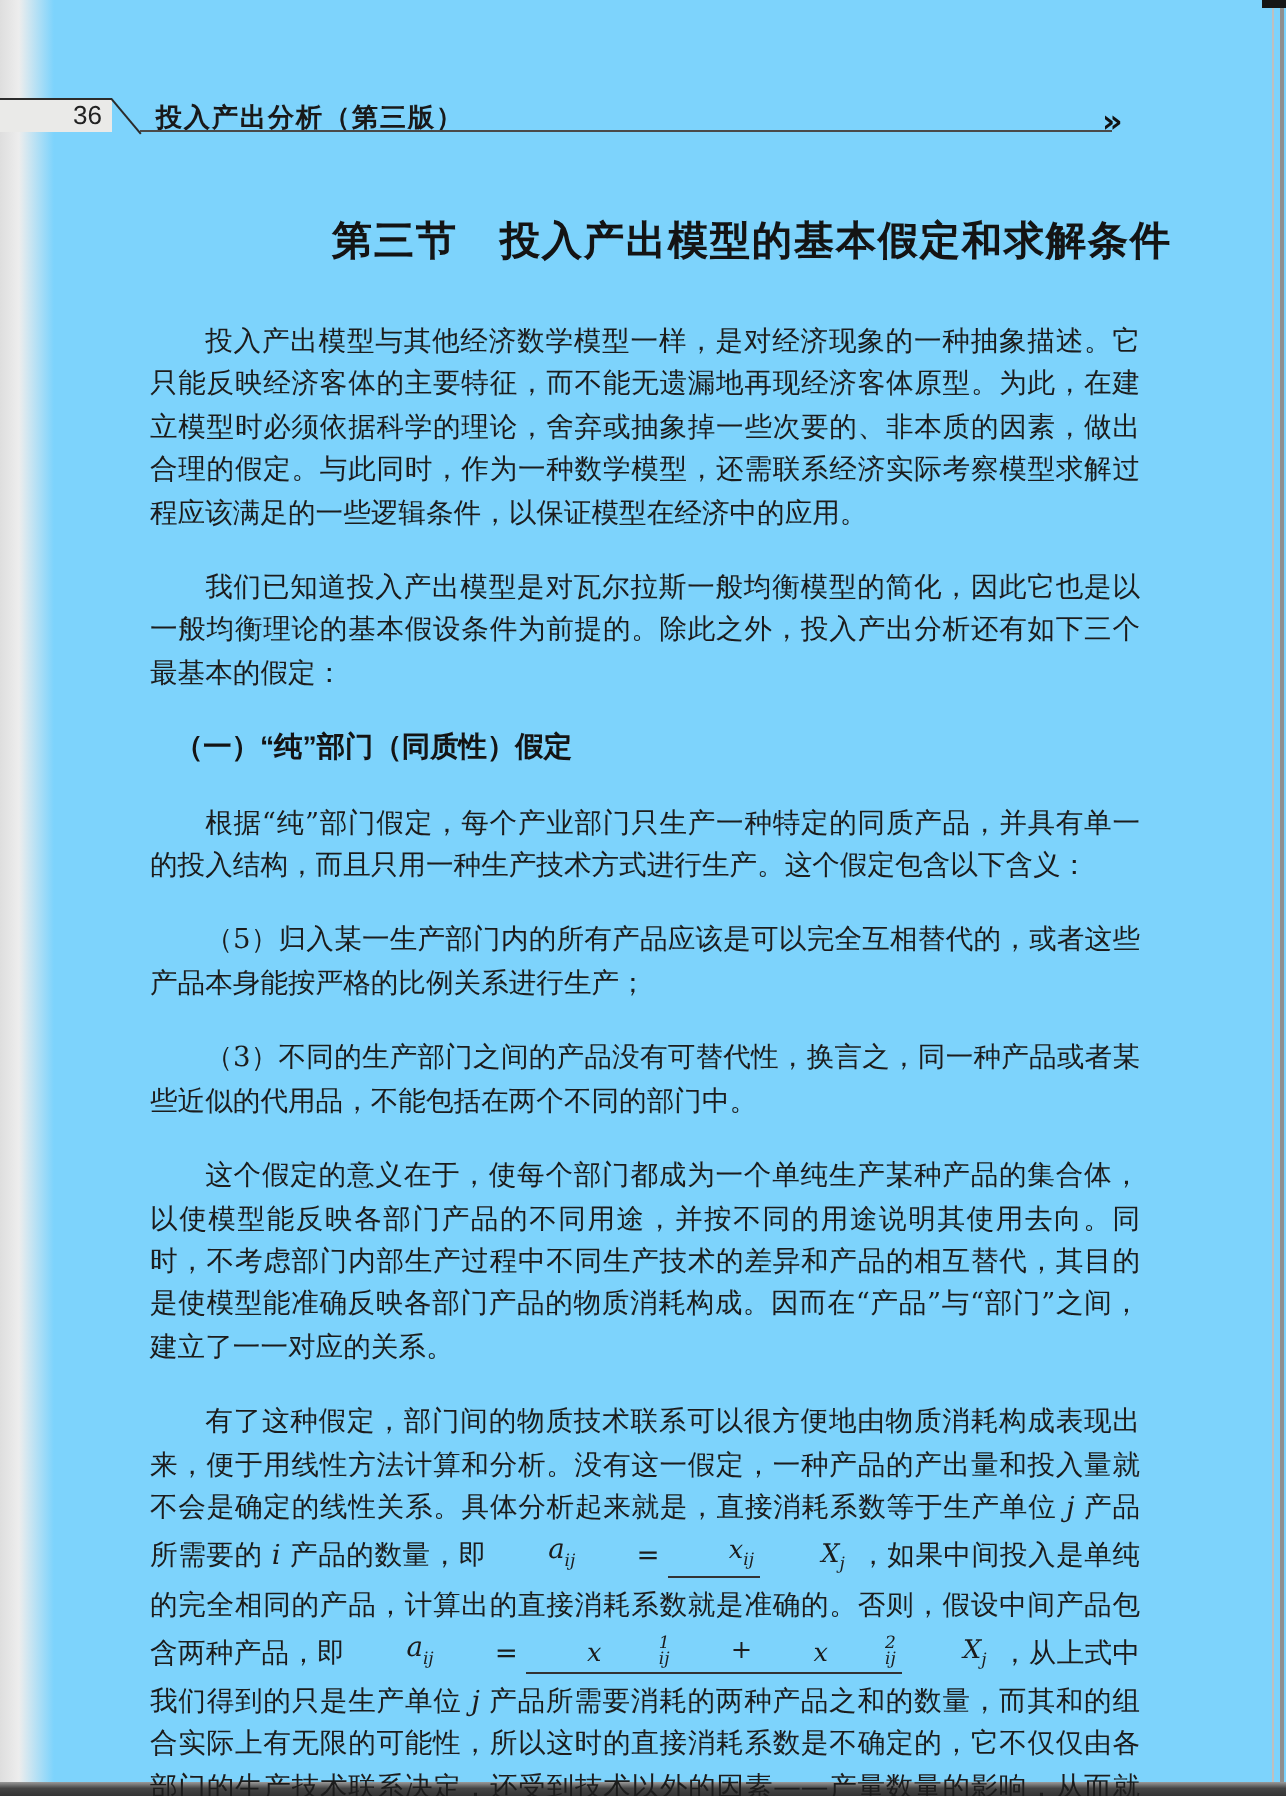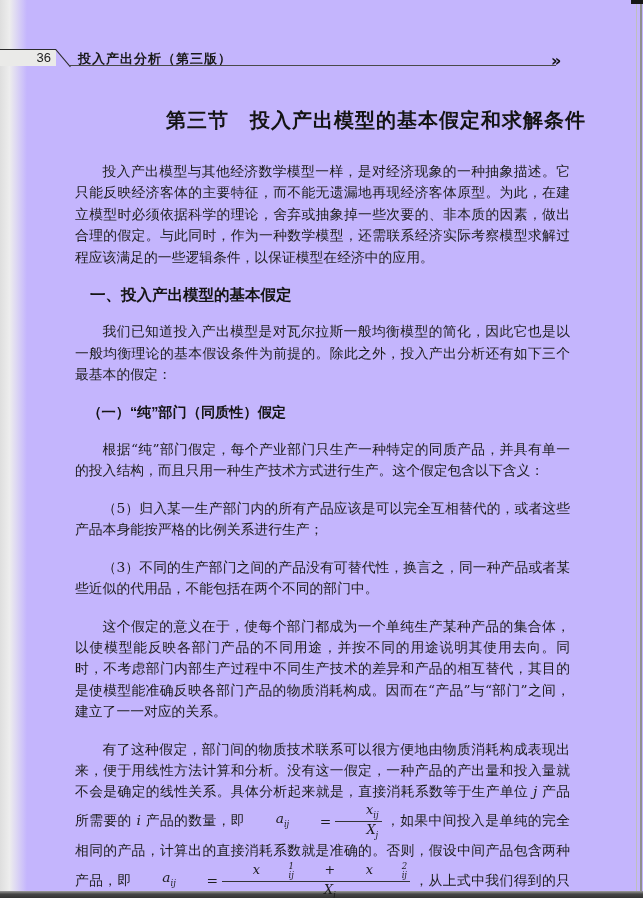--- a/index.html
+++ b/index.html
@@ -3,21 +3,21 @@
 <meta charset="utf-8">
 <style>
   html,body{margin:0;padding:0;}
   body{
     width:643px;height:898px;
     font-family:"DejaVu Serif","Liberation Serif",serif;
     background:#ffffff;
   }
   .page{
     position:relative;width:643px;height:898px;overflow:hidden;
-    background:#c4b5fd;color:#1c1c1c;
+    background:#7dd3fc;color:#1c1c1c;
   }
   
   .left-shadow{
     position:absolute;left:0;top:0;bottom:0;width:27px;
     background:linear-gradient(to right,#dedede 0,#ededed 35%,rgba(255,255,255,0) 100%);
   }
   .right-line-1{position:absolute;top:0;bottom:0;right:6px;width:1px;background:#bfbfbf;}
   .right-line-2{position:absolute;top:0;bottom:0;right:1px;width:2px;background:#8f8f8f;}
   .corner-mark{position:absolute;right:0;top:0;width:12px;height:4px;background:#161616;}
   .bottom-bar{
@@ -64,21 +64,21 @@
   }
   
   .mvar{font-style:italic;font-family:"DejaVu Serif",serif;}
   .math{
     display:inline-flex;align-items:center;vertical-align:middle;
     margin:0 3px;font-family:"DejaVu Serif",serif;white-space:nowrap;
   }
   .math sub{font-size:8.5px;font-style:italic;}
   .mop{margin:0 3px;}
   .frac{
-    display:inline-flex;flex-direction:column;align-items:center;
+    display:inline-flex;flex-direction:row;align-items:center;
     vertical-align:middle;margin:0 1px;line-height:1.15;font-size:12.8px;
   }
   .frac .num{border-bottom:1px solid #333;padding:0 3px 1px 3px;display:inline-flex;align-items:center;}
   .frac .den{padding:1px 3px 0 3px;display:inline-flex;align-items:center;justify-content:center;}
   .stack{
     display:inline-flex;flex-direction:column;font-size:8.5px;line-height:1.05;
     margin-left:1px;vertical-align:middle;
   }
   .stack .sp,.stack .sb{display:block;font-style:italic;}
 </style>
@@ -99,21 +99,20 @@
     <div class="hdr-diag"></div>
     <span class="hdr-title">投入产出分析（第三版）</span>
     <div class="hdr-rule"></div>
     <span class="hdr-arrow">»</span>
   </div>
 
   <div class="content">
     <h1 class="title">第三节　投入产出模型的基本假定和求解条件</h1>
     <div class="text-body">
         <p>投入产出模型与其他经济数学模型一样，是对经济现象的一种抽象描述。它只能反映经济客体的主要特征，而不能无遗漏地再现经济客体原型。为此，在建立模型时必须依据科学的理论，舍弃或抽象掉一些次要的、非本质的因素，做出合理的假定。与此同时，作为一种数学模型，还需联系经济实际考察模型求解过程应该满足的一些逻辑条件，以保证模型在经济中的应用。</p>
-        <div class="h2">一、投入产出模型的基本假定</div>
         <p>我们已知道投入产出模型是对瓦尔拉斯一般均衡模型的简化，因此它也是以一般均衡理论的基本假设条件为前提的。除此之外，投入产出分析还有如下三个最基本的假定：</p>
         <div class="h3">（一）“纯”部门（同质性）假定</div>
         <p>根据“纯”部门假定，每个产业部门只生产一种特定的同质产品，并具有单一的投入结构，而且只用一种生产技术方式进行生产。这个假定包含以下含义：</p>
         <p>（5）归入某一生产部门内的所有产品应该是可以完全互相替代的，或者这些产品本身能按严格的比例关系进行生产；</p>
         <p>（3）不同的生产部门之间的产品没有可替代性，换言之，同一种产品或者某些近似的代用品，不能包括在两个不同的部门中。</p>
         <p>这个假定的意义在于，使每个部门都成为一个单纯生产某种产品的集合体，以使模型能反映各部门产品的不同用途，并按不同的用途说明其使用去向。同时，不考虑部门内部生产过程中不同生产技术的差异和产品的相互替代，其目的是使模型能准确反映各部门产品的物质消耗构成。因而在“产品”与“部门”之间，建立了一一对应的关系。</p>
         <p>有了这种假定，部门间的物质技术联系可以很方便地由物质消耗构成表现出来，便于用线性方法计算和分析。没有这一假定，一种产品的产出量和投入量就不会是确定的线性关系。具体分析起来就是，直接消耗系数等于生产单位 <span class="mvar">j</span> 产品所需要的 <span class="mvar">i</span> 产品的数量，即<span class="math">
             <span class="mvar">a<sub>ij</sub></span>
             <span class="mop">=</span>
             <span class="frac">

